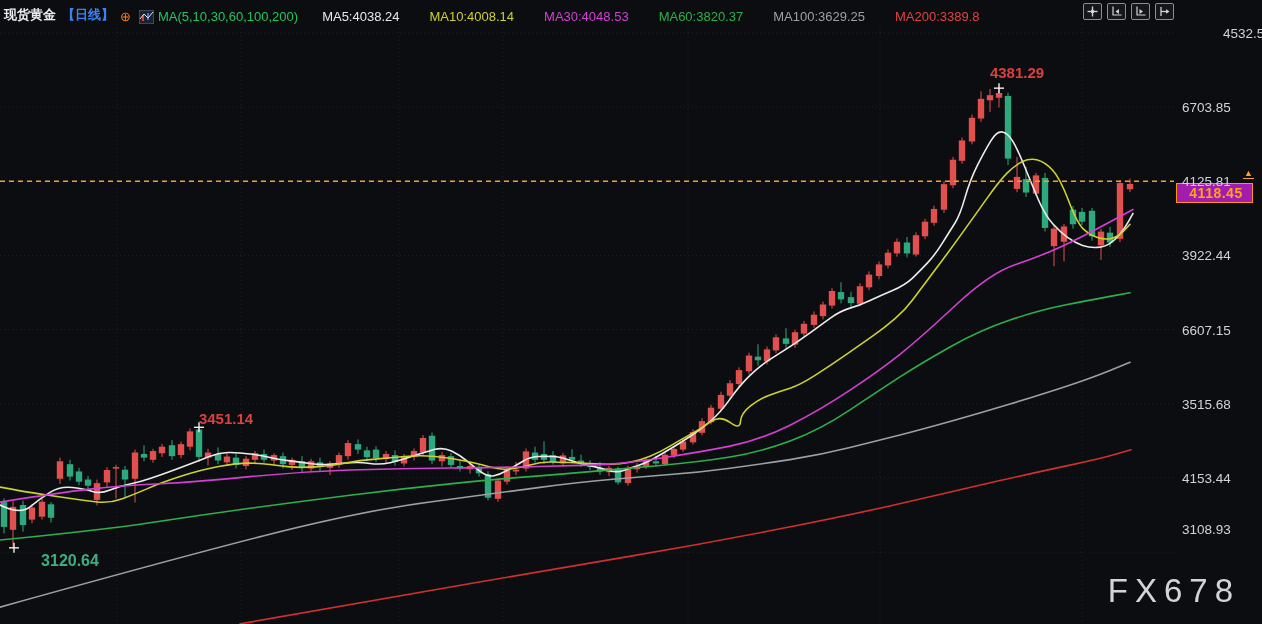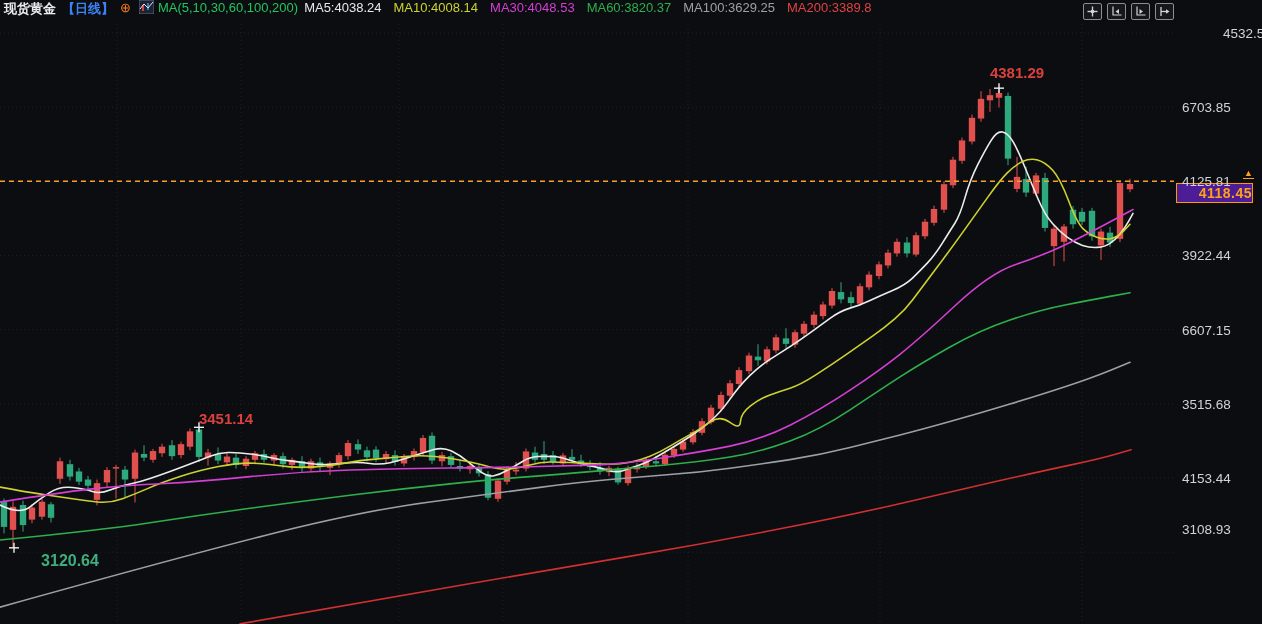--- a/index.html
+++ b/index.html
@@ -1,39 +1,39 @@
 <!DOCTYPE html>
 <html><head>
 <meta charset="utf-8">
 <style>
   html,body{margin:0;padding:0;background:#0c0d10;width:1262px;height:624px;overflow:hidden;
     font-family:"Liberation Sans",sans-serif;-webkit-font-smoothing:antialiased;}
   #stage{position:relative;width:1262px;height:624px;background:#0c0d10;}
   
-  #hdr{position:absolute;left:0;top:0;width:1262px;height:24px;display:flex;align-items:flex-start;
+  #hdr{position:absolute;left:0;top:0;width:1262px;height:24px;display:flex;align-items:flex-end;
     font-size:13px;color:#d7dadd;white-space:nowrap;z-index:30;background:#0c0d10;}
   #hdr .seg{margin-right:6px;}
   .sym{color:#e9ebee;font-weight:bold;margin-left:4px;}
   .period{color:#3b82f6;font-weight:bold;}
   .linkicon{color:#ff7a1e;font-size:13px;margin-right:8px;}
   .ma-head{color:#22c55e;margin-right:10px;}
-  .ma-chip{margin-right:12px;}
+  .ma-chip{margin-right:12px;margin-left:18px;}
   .mini-chart{display:inline-block;width:15px;height:14px;margin:0 4px 0 2px;vertical-align:-2px;}
   
   #toolbar{position:absolute;right:88px;top:3px;display:flex;gap:5px;z-index:31;}
   .tb-btn{width:17px;height:15px;border:1px solid #8a8f96;border-radius:2px;background:#15171b;
     display:flex;align-items:center;justify-content:center;cursor:pointer;}
   .tb-btn svg{display:block}
   
   #axis{position:absolute;left:1180px;top:0;width:82px;height:624px;z-index:20;}
   .tick{position:absolute;left:2px;font-size:13.5px;color:#cfd3d8;}
   #axis-arrow{position:absolute;font-size:9px;color:#ffa21a;border-bottom:1.5px solid #ffa21a;
     line-height:9px;padding:0 1px;}
   #pricebox{position:absolute;left:-4px;width:72px;height:18px;border:1.5px solid #ff9900;
-    background:#4c1d95;color:#ffa21a;font-size:14px;font-weight:bold;text-align:right;
+    background:#a21caf;color:#ffa21a;font-size:14px;font-weight:bold;text-align:center;
     padding-left:3px;line-height:18px;letter-spacing:0.5px;}
   
   #wm{position:absolute;right:22px;bottom:14px;font-size:33px;color:#e2e6ea;letter-spacing:7px;
     opacity:0.92;z-index:5;}
   svg text.ann{font-family:"Liberation Sans",sans-serif;font-weight:bold;}
 </style>
 </head>
 <body>
 
 <div id="stage">
@@ -319,20 +319,21 @@
       </g>
       <g>
         <line x1="9" y1="547.8289943848902" x2="19" y2="547.8289943848902" stroke="#f0f0f0" stroke-width="1.4"></line>
         <line x1="14" y1="542.8289943848902" x2="14" y2="552.8289943848902" stroke="#f0f0f0" stroke-width="1.4"></line>
       </g>
       <text x="1017" y="78" fill="#d9413f" font-size="15" text-anchor="middle" class="ann">4381.29</text>
       <text x="226" y="424" fill="#d9413f" font-size="15" text-anchor="middle" class="ann">3451.14</text>
       <text x="70" y="566" fill="#3fae7e" font-size="16" text-anchor="middle" class="ann">3120.64</text>
     </svg>
 
+  <div id="wm">FX678</div>
 
   <div id="hdr">
     <span class="seg sym">现货黄金</span>
     <span class="seg period">【日线】</span>
     <span class="seg linkicon">⊕</span>
     <span class="mini-chart">
       <svg width="15" height="14" viewBox="0 0 15 14">
         <rect x="0" y="0" width="15" height="14" fill="#1b2330" stroke="#5d6b80" stroke-width="1"></rect>
         <rect x="3" y="5" width="2" height="6" fill="#d04040"></rect>
         <rect x="8" y="3" width="2" height="7" fill="#3b6fd0"></rect>

